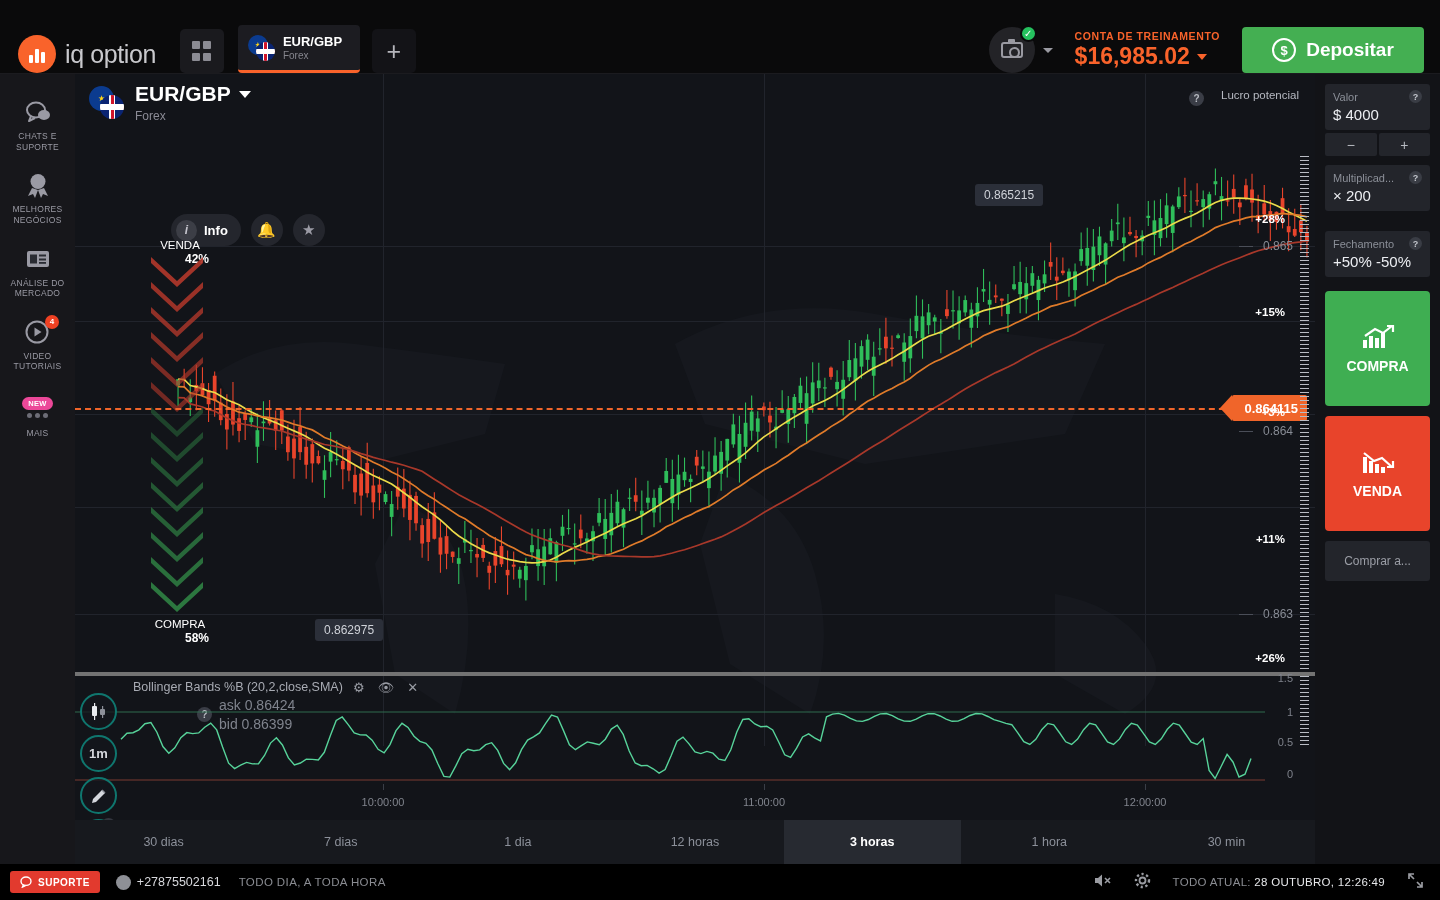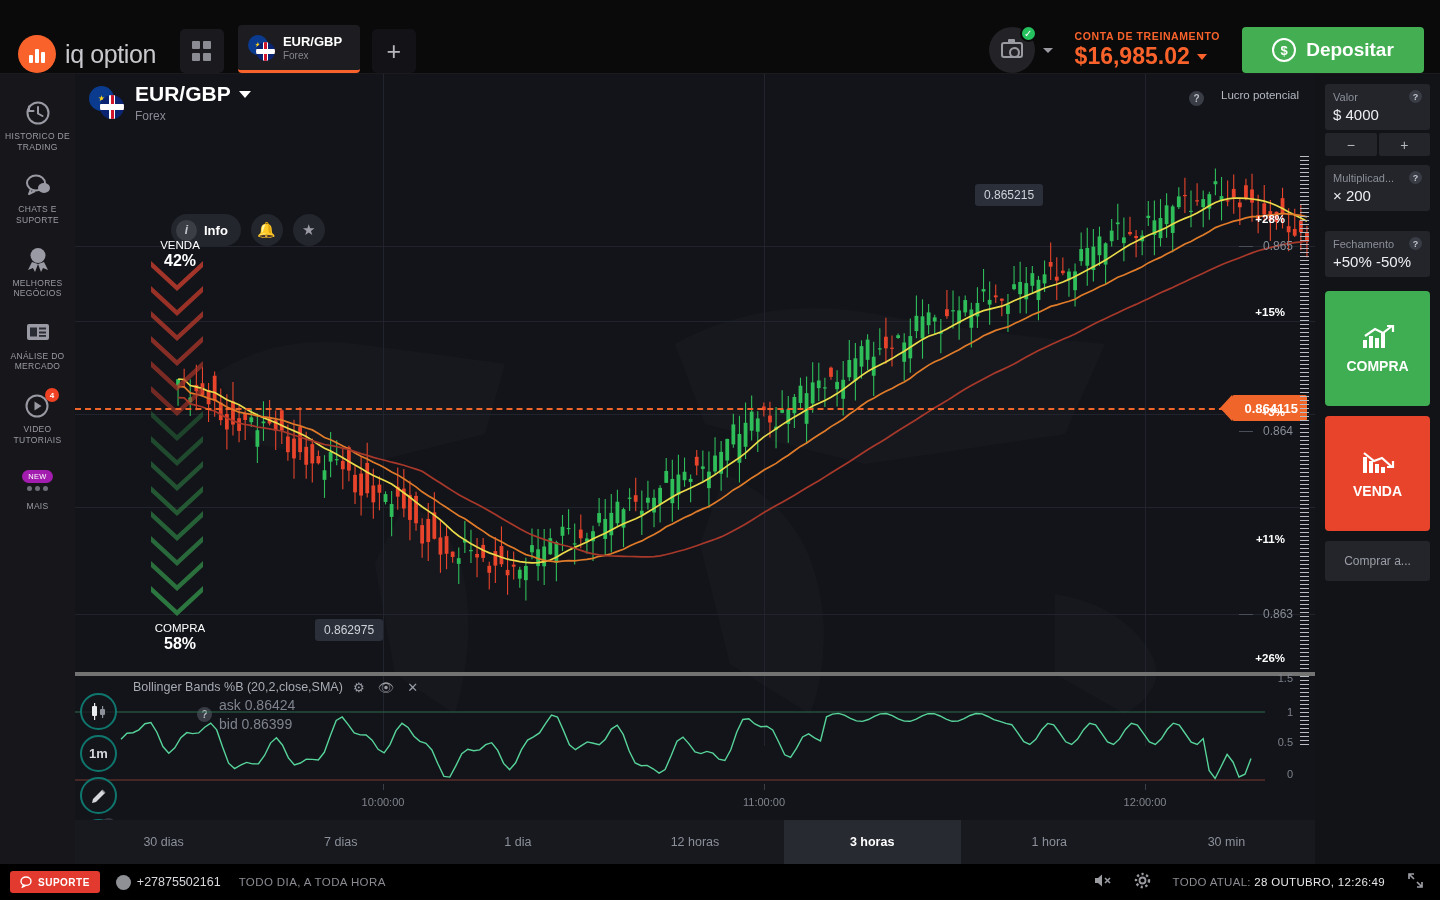--- a/index.html
+++ b/index.html
@@ -126,21 +126,21 @@
   .side-label {
     font-size: 8.5px; color: #9a9aa4; line-height: 1.25; margin-top: 4px;
     letter-spacing: 0.3px;
   }
   .badge-num {
     position: absolute; right: 14px; top: -2px; background: #ef4123; color: #fff;
     font-size: 8px; width: 14px; height: 14px; border-radius: 50%;
     display: flex; align-items: center; justify-content: center; font-weight: bold;
   }
   .new-pill {
-    background: #a21caf; color: #fff; font-size: 7.5px; font-weight: normal;
+    background: #ec4899; color: #fff; font-size: 7.5px; font-weight: bold;
     border-radius: 7px; padding: 2px 6px; letter-spacing: 0.4px;
   }
   .dots3 { display: flex; gap: 3px; justify-content: center; margin-top: 3px; }
   .dots3 span { width: 5px; height: 5px; background: #6d6d77; border-radius: 50%; }
 
   
   #chart {
     position: absolute; top: 74px; left: 75px; width: 1240px; height: 746px;
     background: #121419;
     overflow: hidden;
@@ -169,21 +169,21 @@
     color: #fff; font-size: 13px; font-weight: bold;
   }
   .pill-circ { width: 32px; height: 32px; border-radius: 50%; background: #24262d;
                display:flex;align-items:center;justify-content:center;color:#9a9aa4;font-size:15px; }
   .i-circ { width: 21px; height: 21px; border-radius: 50%; background: #3c3e46; color: #c5c5cd;
             display:flex;align-items:center;justify-content:center;font-size:12px;font-style:italic;font-weight:bold; }
 
   
   .senti { position: absolute; left: 76px; top: 165px; width: 58px; }
   .senti-lbl { font-size: 11.5px; color: #fff; text-align: center; }
-  .senti-pct { font-size: 16px; color: #fff; font-weight: bold; text-align: center; margin-top: 1px; }
+  .senti-pct { font-size: 12px; color: #fff; font-weight: bold; text-align: right; margin-top: 1px; }
   .chev { width: 52px; height: 30px; margin: -9px auto 0; }
 
   
   .plabel { position: absolute; right: 22px; font-size: 12px; color: #878b94; }
   .pline { position:absolute; right:62px; width:14px; height:1px; background:#4a4e58; }
   .cur-price {
     position: absolute; right: 8px; height: 26px; background: #f0652a;
     color: #fff; font-size: 13px; font-weight: bold;
     display: flex; align-items: center; padding: 0 9px 0 12px; border-radius: 2px;
   }
@@ -346,30 +346,20 @@
     </div>
 
     <div class="deposit-btn">
       <span class="dep-icon">$</span>
       <span>Depositar</span>
     </div>
   </div>
 </div>
 
 <div id="sidebar">
-  <div class="side-item">
-    <div class="side-ico">
-      <svg width="27" height="27" viewBox="0 0 27 27">
-          <circle cx="14" cy="14" r="10.5" fill="none" stroke="#9a9aa4" stroke-width="2"></circle>
-          <path d="M14 8v6.5l4.5 2.5" stroke="#9a9aa4" stroke-width="2" fill="none" stroke-linecap="round"></path>
-          <path d="M5 7.5V12h4.5" stroke="#9a9aa4" stroke-width="2" fill="none" stroke-linecap="round"></path>
-        </svg>
-    </div>
-    <div class="side-label">HISTORICO DE TRADING</div>
-  </div>
   <div class="side-item">
     <div class="side-ico">
       <svg width="28" height="24" viewBox="0 0 28 24">
           <ellipse cx="12" cy="10" rx="9" ry="7.5" fill="none" stroke="#9a9aa4" stroke-width="2"></ellipse>
           <path d="M7 16l-2 5 6-3" fill="none" stroke="#9a9aa4" stroke-width="2" stroke-linejoin="round"></path>
           <ellipse cx="20" cy="15" rx="6" ry="5" fill="#9a9aa4"></ellipse>
         </svg>
     </div>
     <div class="side-label">CHATS E SUPORTE</div>
   </div>

